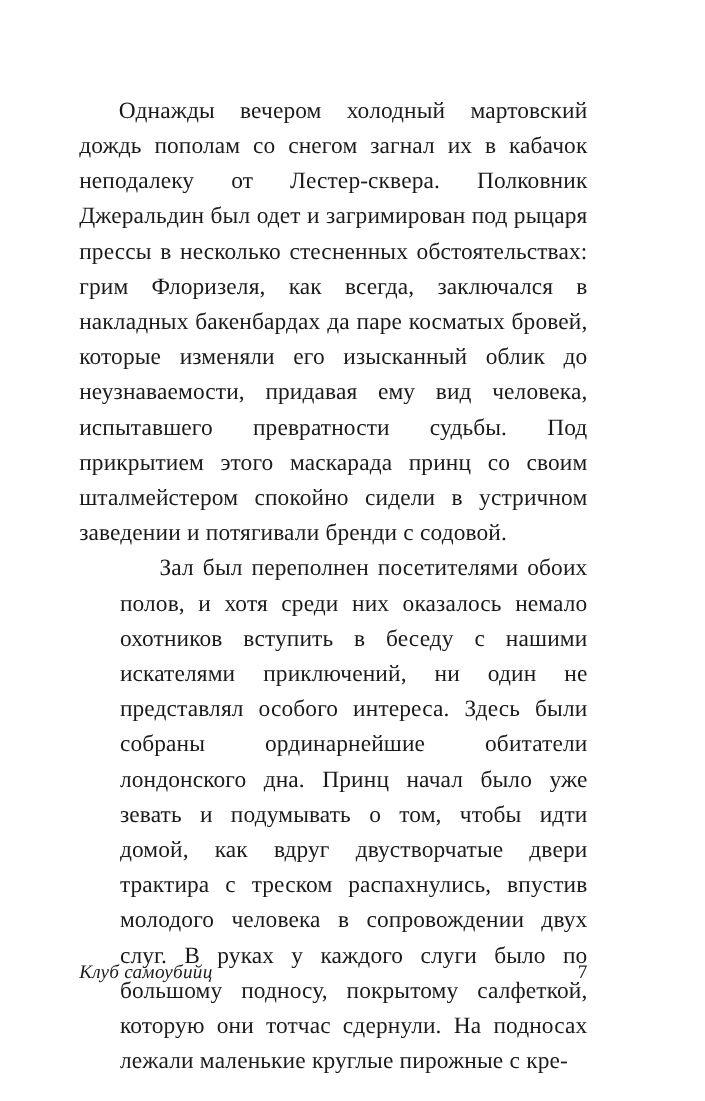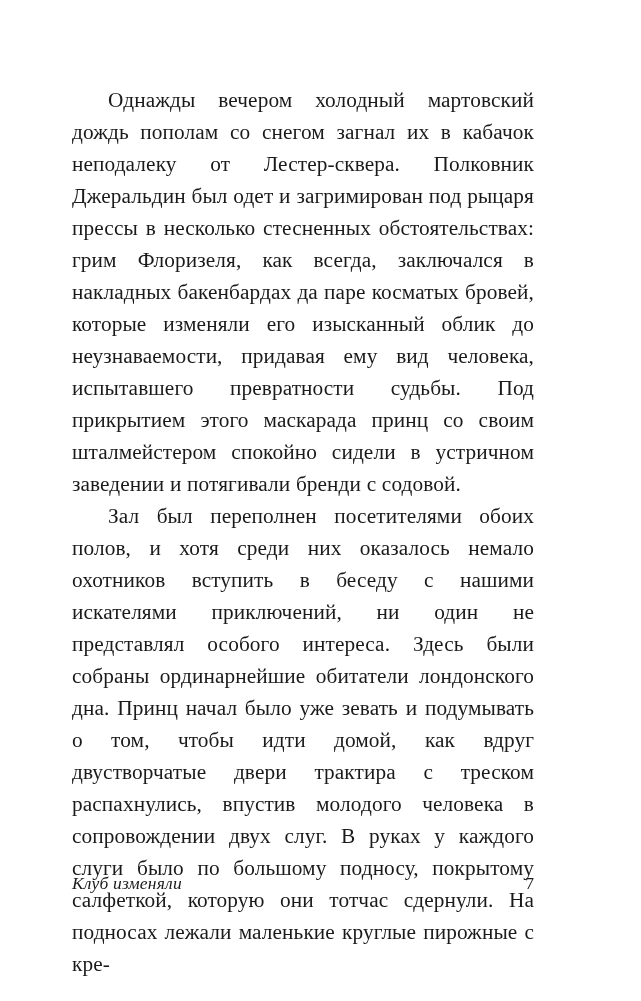--- a/index.html
+++ b/index.html
@@ -38,20 +38,21 @@
     font-size: 21.3px;
     line-height: 32px;
     text-indent: 36px;
     hyphens: manual;
     letter-spacing: 0.1px;
     word-spacing: 0.2px;
   }
 
   .para + .para {
     margin-top: 0;
+    margin-left: 37px;
   }
 
   .running-foot {
     position: absolute;
     left: 72px;
     top: 872px;
     width: 462px;
     display: flex;
     align-items: baseline;
     justify-content: space-between;
@@ -74,17 +75,17 @@
 <body>
 
 <div class="page">
 
   <div class="text-block">
     <p class="para">Однажды вечером холодный мартовский дождь пополам со снегом загнал их в кабачок неподалеку от Лестер-сквера. Полковник Джеральдин был одет и загримирован под рыцаря прессы в несколько стесненных обстоятельствах: грим Флоризеля, как всегда, заключался в накладных бакенбардах да паре косматых бровей, которые изменяли его изысканный облик до неузнаваемости, придавая ему вид человека, испытавшего превратности судьбы. Под прикрытием этого маскарада принц со своим шталмейстером спокойно сидели в устричном заведении и потягивали бренди с содовой.</p>
     <p class="para">Зал был переполнен посетителями обоих полов, и хотя среди них оказалось немало охотников вступить в беседу с нашими искателями приключений, ни один не представлял особого интереса. Здесь были собраны ординарнейшие обитатели лондонского дна. Принц начал было уже зевать и подумывать о том, чтобы идти домой, как вдруг двустворчатые двери трактира с треском распахнулись, впустив молодого человека в сопровождении двух слуг. В руках у каждого слуги было по большому подносу, покрытому салфеткой, которую они тотчас сдернули. На подносах лежали маленькие круглые пирожные с кре-</p>
   </div>
 
   <div class="running-foot">
-    <span class="foot-title">Клуб изменяли</span>
+    <span class="foot-title">Клуб самоубийц</span>
     <span class="foot-page">7</span>
   </div>
 
 </div>
 
 </body></html>

